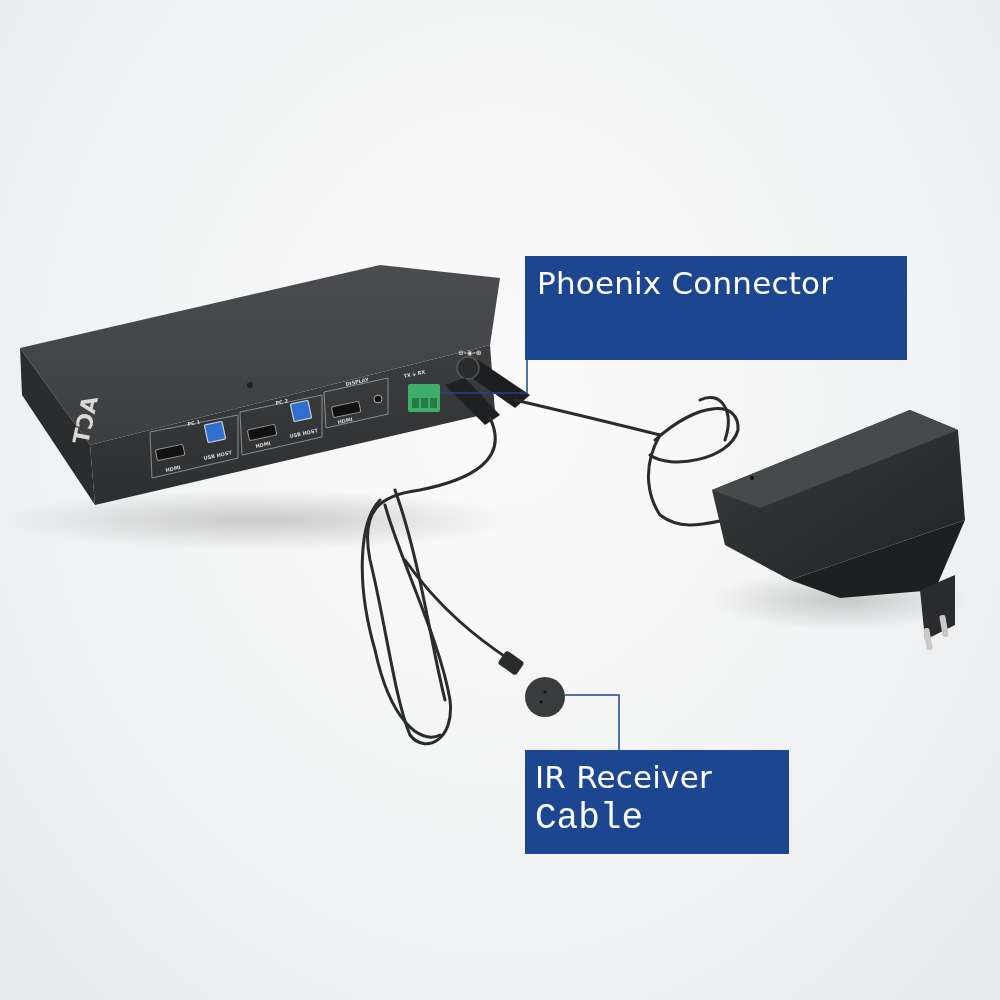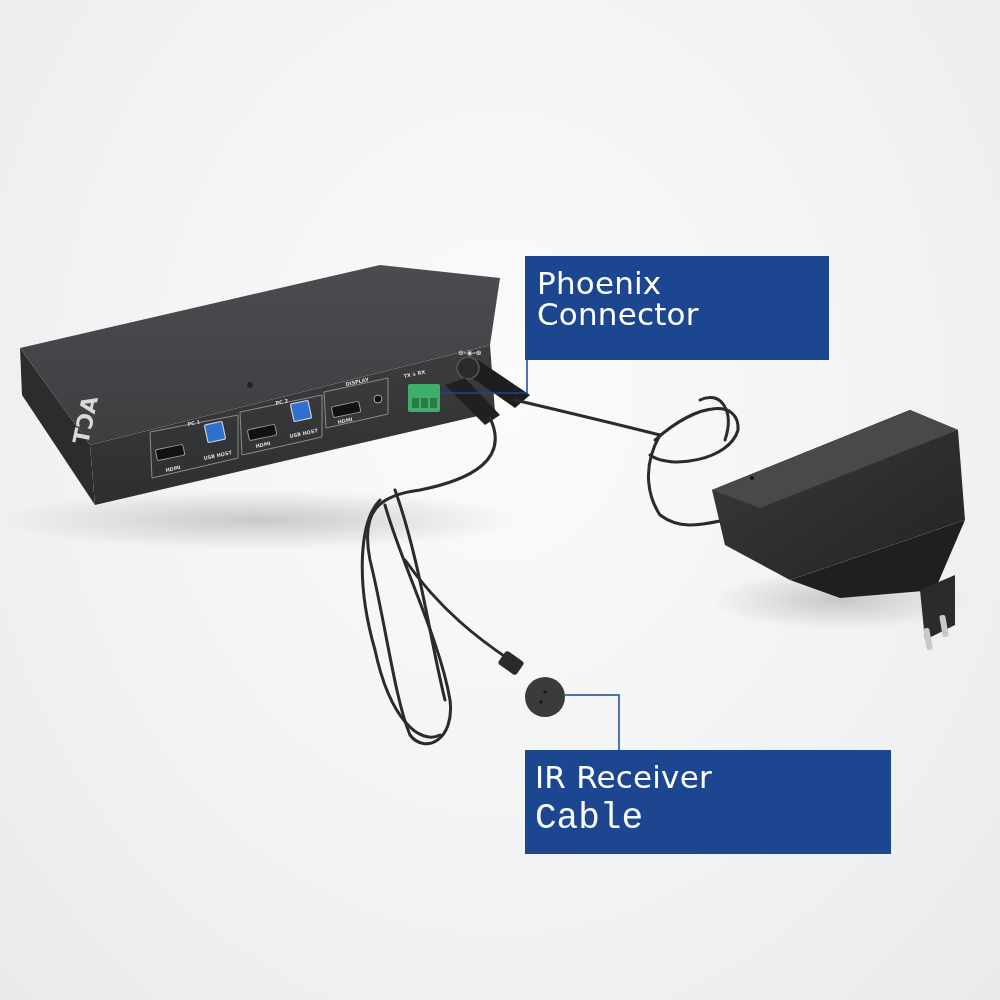--- a/index.html
+++ b/index.html
@@ -3,24 +3,24 @@
 <meta charset="utf-8">
 <style>
   html,body{margin:0;padding:0;}
   body{width:1000px;height:1000px;position:relative;overflow:hidden;
        background:radial-gradient(ellipse at 50% 40%, #fbfbfb 0%, #f1f2f3 60%, #e9eaeb 100%);
        font-family:"DejaVu Sans","Liberation Sans",sans-serif;}
   svg.scene{position:absolute;left:0;top:0;width:1000px;height:1000px;}
   .callout{position:absolute;background:#1d4690;color:#fff;box-sizing:border-box;}
   .callout .t1{font-weight:500;letter-spacing:0.2px;line-height:1;}
   .callout .t2{font-weight:300;line-height:1;opacity:0.97;}
-  #phoenix{left:525px;top:256px;width:304px;height:104px;padding:12px 0 0 12px;}
+  #phoenix{left:525px;top:256px;width:382px;height:104px;padding:12px 0 0 12px;}
   #phoenix .t1{font-size:31px;}
   #phoenix .t2{font-size:30px;margin-top:11px;}
-  #ir{left:525px;top:750px;width:366px;height:104px;padding:12px 0 0 10px;}
+  #ir{left:525px;top:750px;width:264px;height:104px;padding:12px 0 0 10px;}
   #ir .t1{font-size:31px;}
   #ir .t2{font-size:36px;margin-top:8px;font-family:Liberation Mono, monospace;}
   .lbl{font-family:"DejaVu Sans",sans-serif;font-weight:bold;fill:#d8d8d8;}
 </style>
 </head>
 <body>
 
 <svg class="scene" viewBox="0 0 1000 1000">
   <defs>
     <linearGradient id="topg" x1="0" y1="0" x2="0" y2="1">

